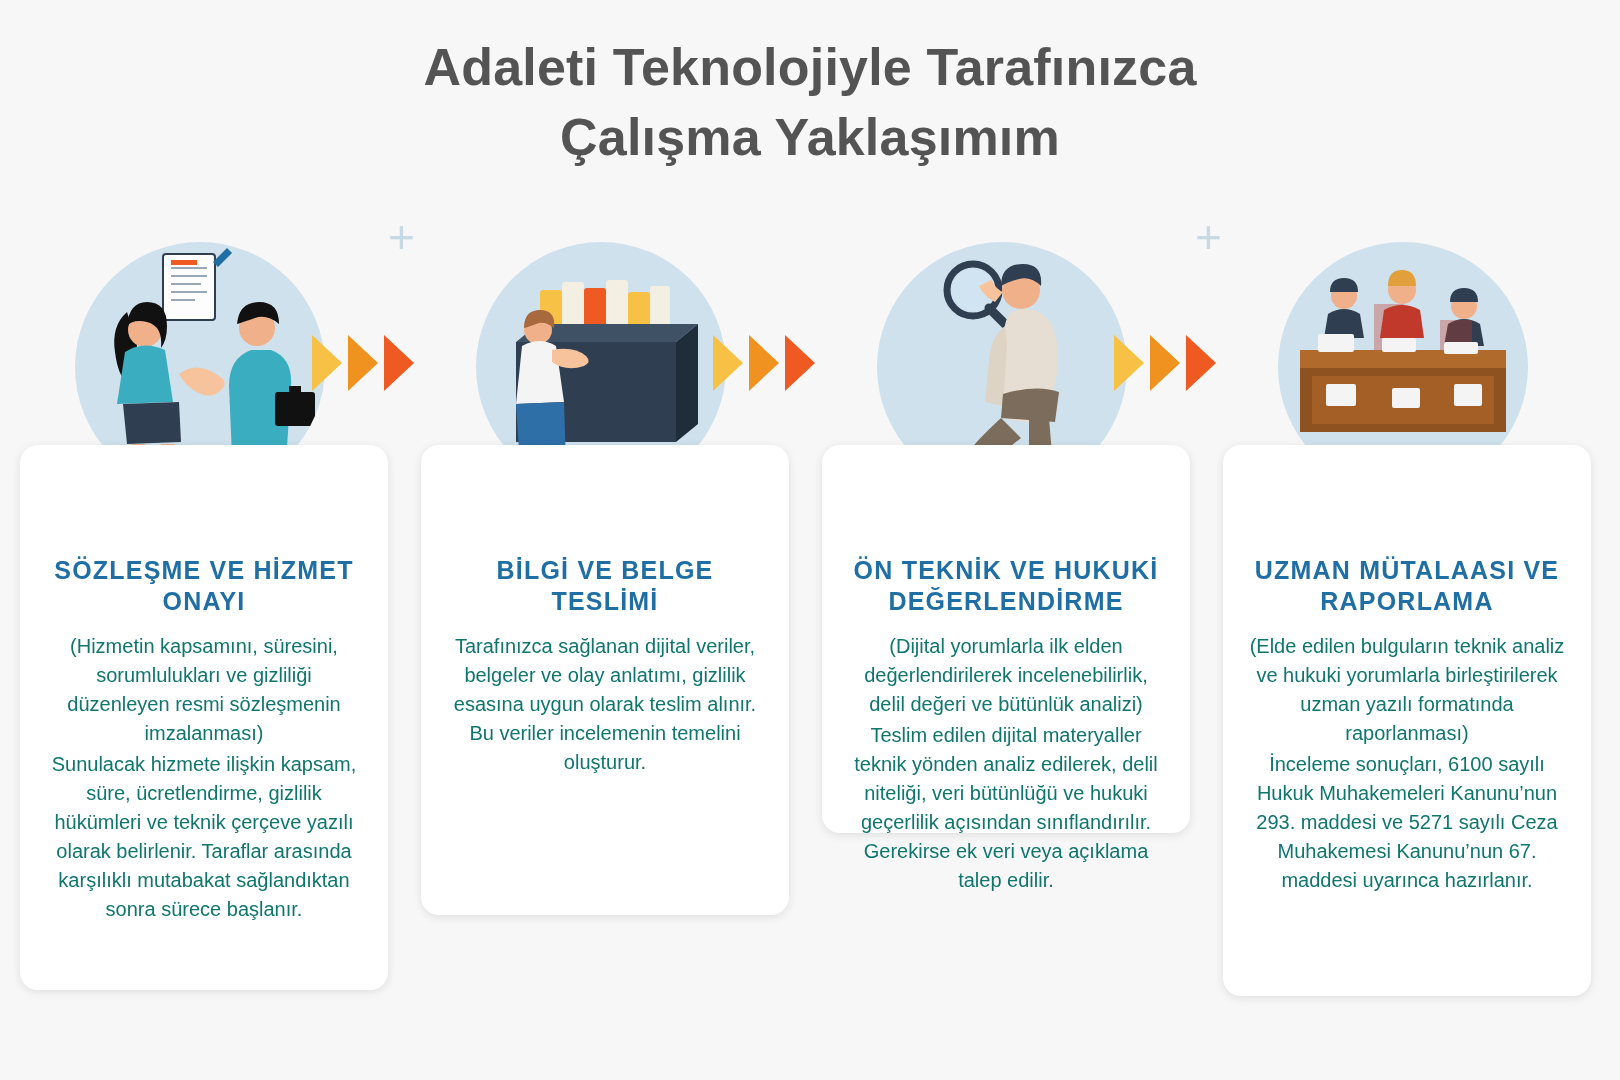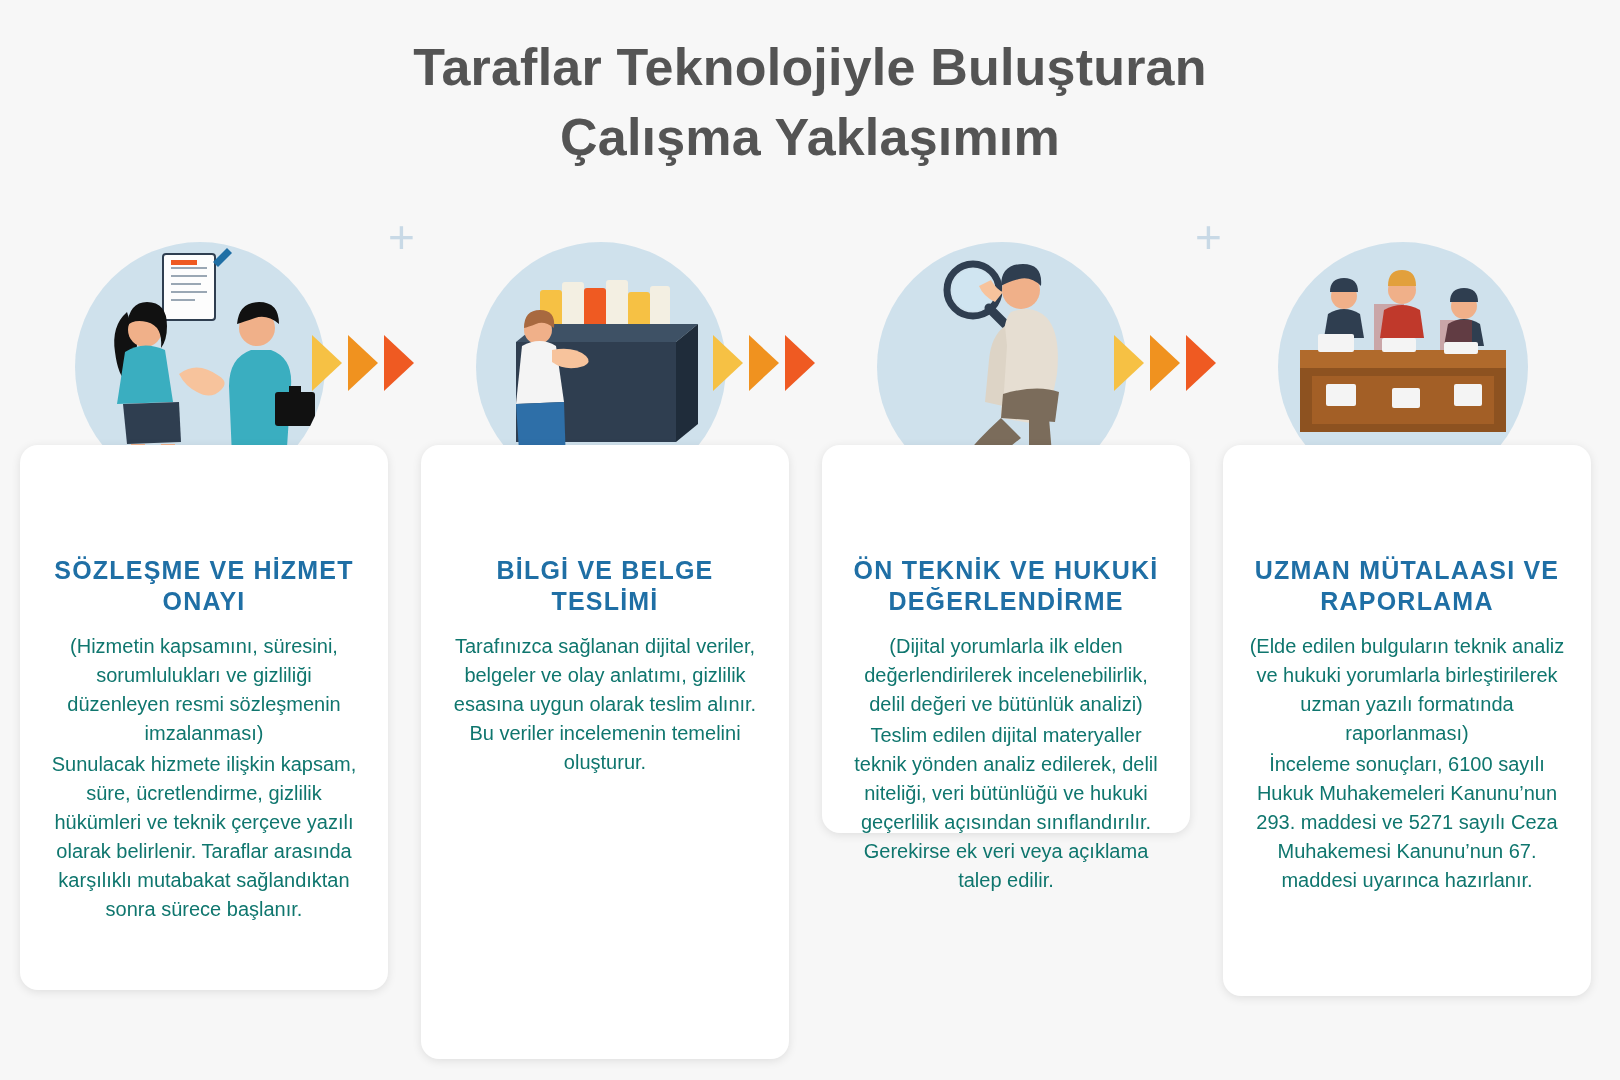--- a/index.html
+++ b/index.html
@@ -106,21 +106,21 @@
     position: absolute;
     width: 368px;
     background: #ffffff;
     border-radius: 18px;
     box-shadow: 0 2px 10px rgba(0,0,0,0.10);
     padding: 110px 26px 26px 26px;
     box-sizing: border-box;
     top: 0;
   }
   .k1 { left: 20px;   height: 545px; }
-  .k2 { left: 421px;  height: 614px; }
+  .k2 { left: 421px;  height: 470px; }
   .k3 { left: 822px;  height: 388px; }
   .k4 { left: 1223px; height: 551px; }
 
   .card-title {
     text-align: center;
     color: #1f6fa5;
     font-weight: bold;
     font-size: 25px;
     letter-spacing: 1.2px;
     line-height: 1.25;
@@ -137,21 +137,21 @@
   .card-body p + p { margin-top: 2px; }
 
   
   .ill { position: absolute; left: 0; top: 0; width: 250px; height: 250px; }
 </style>
 </head>
 <body>
 
 <div class="title-wrap">
   <div class="title">
-    <div>Taraflar Teknolojiyle Buluşturan</div>
+    <div>Adaleti Teknolojiyle Tarafınızca</div>
     <div>Çalışma Yaklaşımım</div>
   </div>
 </div>
 
 <span class="plus plus-1">+</span>
 <span class="plus plus-2">+</span>
 
 <div class="stage">
 
   <div class="circles">

